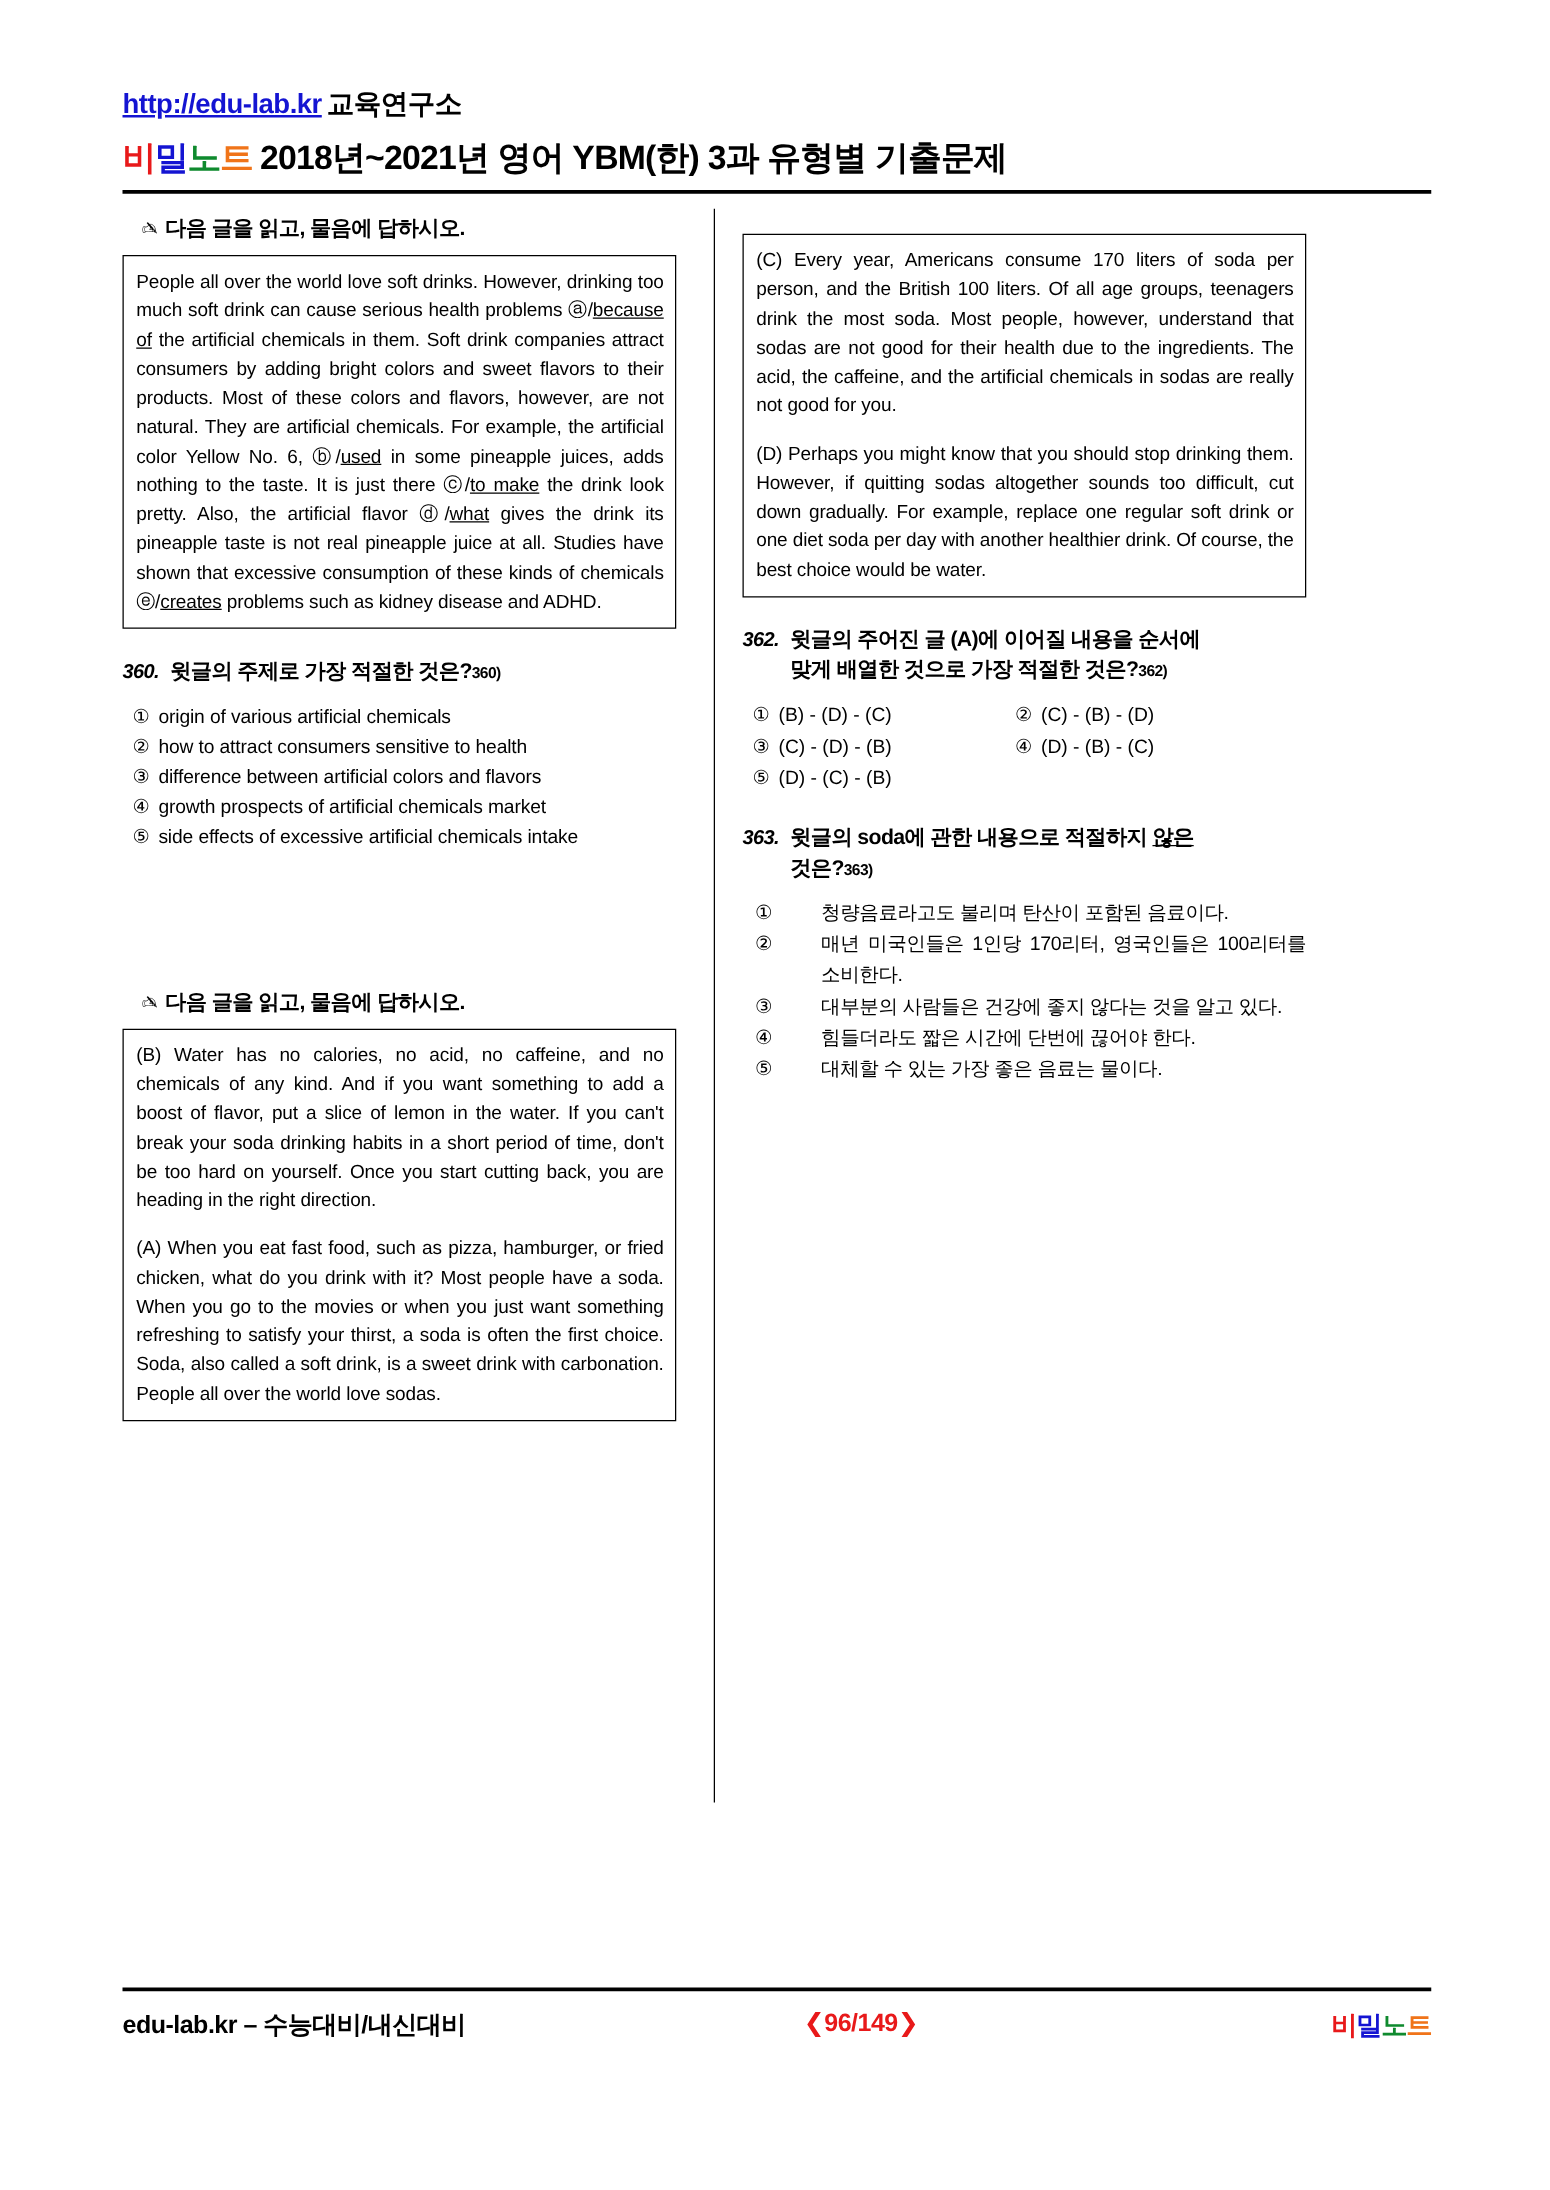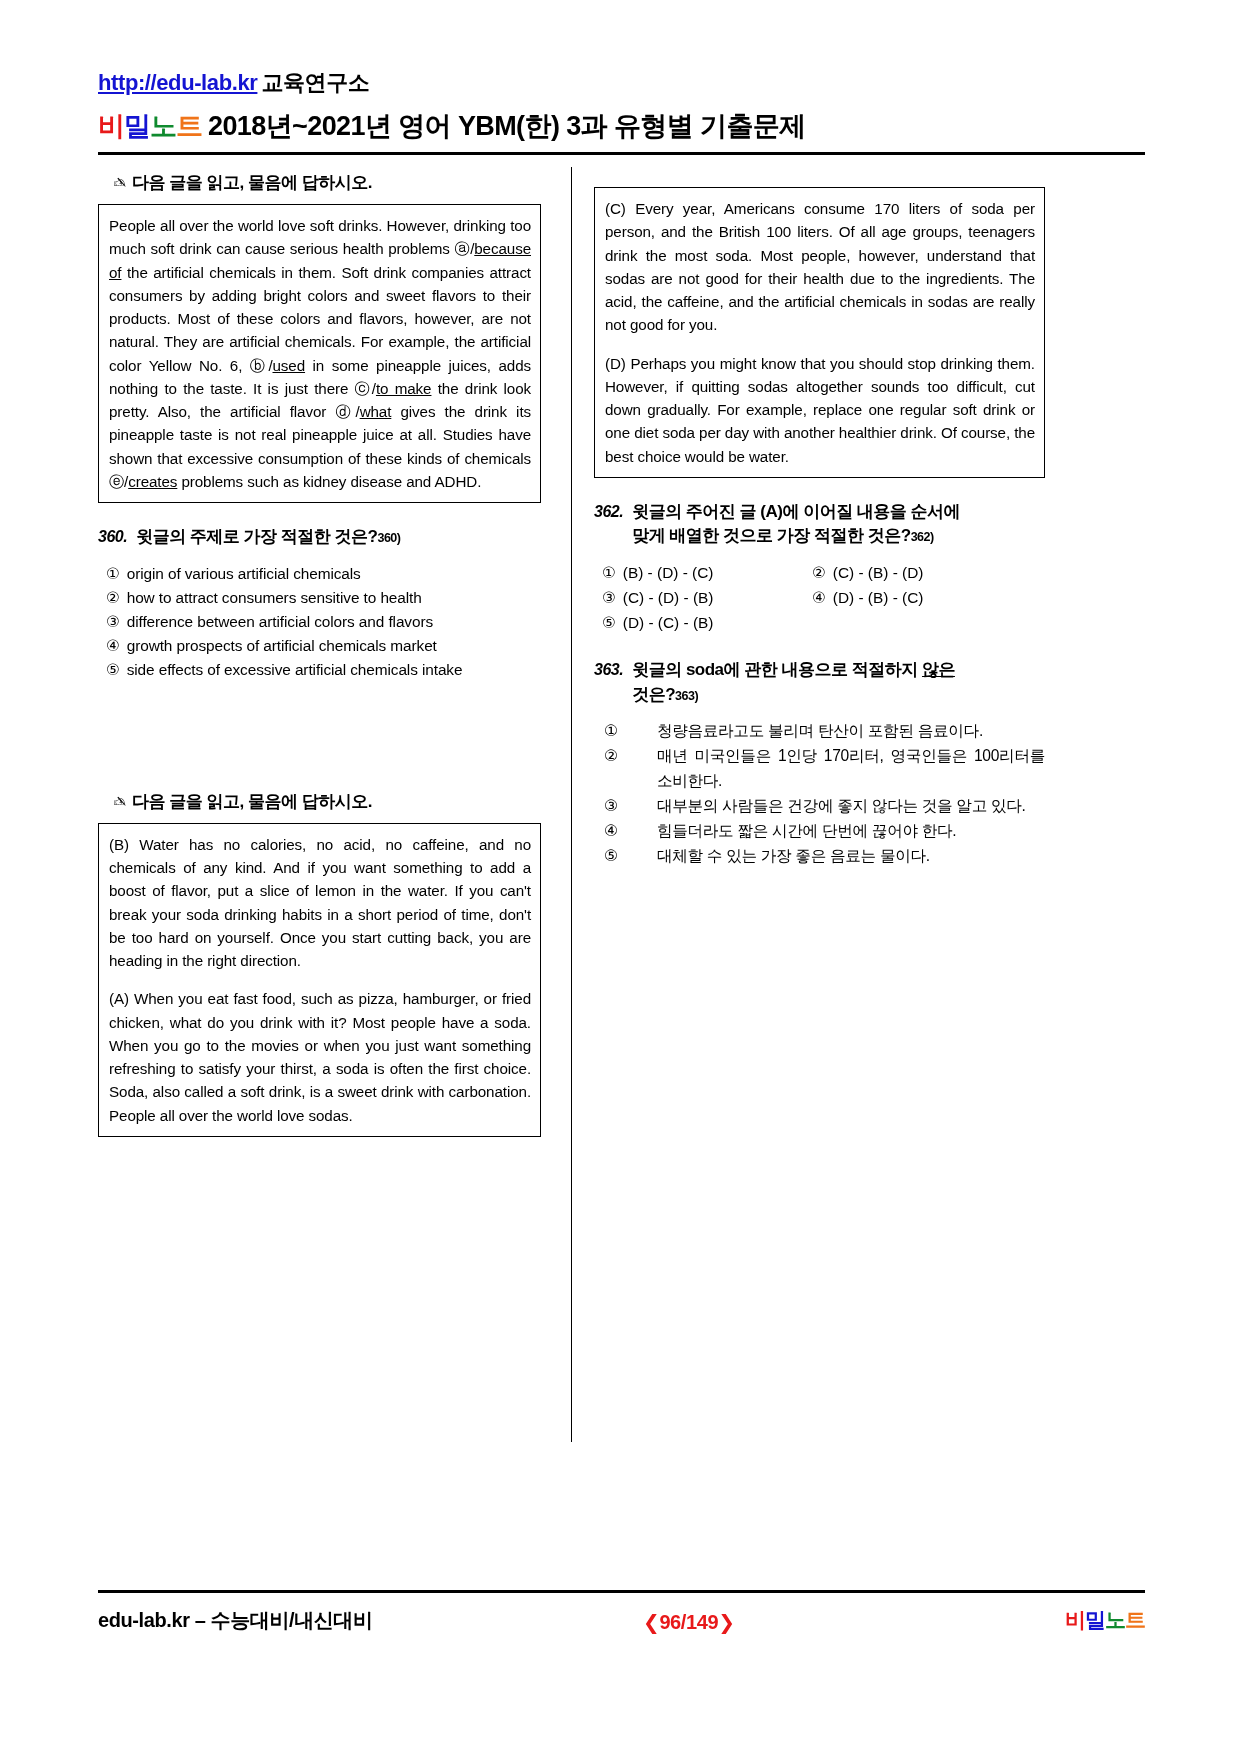--- a/index.html
+++ b/index.html
@@ -162,21 +162,21 @@
 
   
   .footer-wrap {
     position: absolute;
     left: 98px; right: 95px;
     bottom: 118px;
   }
   .rule-bottom { border-top: 3px solid #000; }
   .footer {
     display: flex;
-    align-items: flex-end;
+    align-items: flex-start;
     margin-top: 13px;
     font-size: 20px;
     font-weight: bold;
     letter-spacing: -0.4px;
   }
   .foot-left { flex: 0 0 auto; }
   .foot-mid {
     flex: 1 1 auto;
     text-align: center;
     color: #e8191a;

